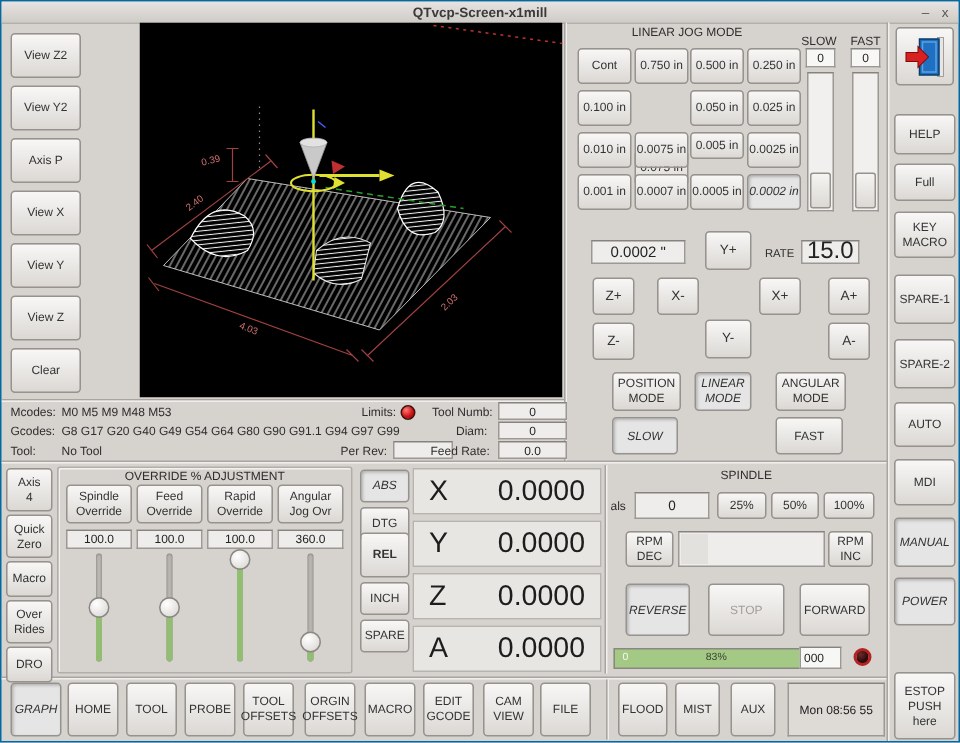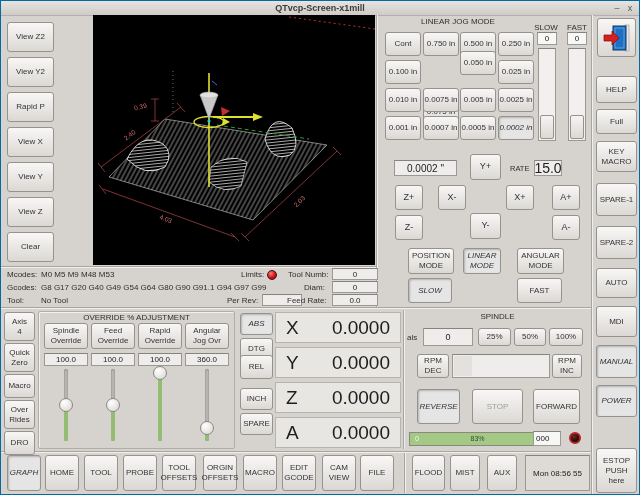--- a/index.html
+++ b/index.html
@@ -96,21 +96,21 @@
   <div class="fld white" style="left:536px;top:31px;width:20px;height:13px;">0</div>
   <div class="fld white" style="left:566px;top:31px;width:20px;height:13px;">0</div>
   <div class="jogtrack" style="left:537px;top:47px;width:18px;height:93px;"></div>
   <div class="joghandle" style="left:539px;top:114px;width:14px;height:24px;"></div>
   <div class="jogtrack" style="left:567px;top:47px;width:18px;height:93px;"></div>
   <div class="joghandle" style="left:569px;top:114px;width:14px;height:24px;"></div>
 
   <div class="fld" style="left:393px;top:159px;width:63px;height:16px;font-size:10px;">0.0002 "</div>
   <div class="btn" style="left:469px;top:153px;width:31px;height:26px;font-size:9px;">Y+</div>
   <div class="lbl" style="left:509px;top:163px;font-size:7.5px;">RATE</div>
-  <div class="fld" style="left:533px;top:159px;width:28px;height:16px;font-size:14px;">15.0</div>
+  <div class="fld" style="left:533px;top:159px;width:39px;height:16px;font-size:16px;">15.0</div>
   <div class="btn" style="left:394px;top:184px;width:28px;height:25px;font-size:9px;">Z+</div>
   <div class="btn" style="left:437px;top:184px;width:28px;height:25px;font-size:9px;">X-</div>
   <div class="btn" style="left:505px;top:184px;width:28px;height:25px;font-size:9px;">X+</div>
   <div class="btn" style="left:551px;top:184px;width:28px;height:25px;font-size:9px;">A+</div>
   <div class="btn" style="left:394px;top:214px;width:28px;height:25px;font-size:9px;">Z-</div>
   <div class="btn" style="left:469px;top:212px;width:31px;height:26px;font-size:9px;">Y-</div>
   <div class="btn" style="left:551px;top:214px;width:28px;height:25px;font-size:9px;">A-</div>
 
   <div class="lbl" style="left:6px;top:269px;">Mcodes:</div>
   <div class="lbl" style="left:40px;top:269px;">M0 M5 M9 M48 M53</div>
@@ -162,36 +162,36 @@
       <circle cx="14.5" cy="15" r="1.1" fill="#0a2a4a"></circle>
       <polygon points="2,12 10,12 10,8 17,15 10,22 10,18 2,18" fill="#d92020" stroke="#7a0c0c" stroke-width="0.7"></polygon>
     </svg>
   </div>
   <div class="btn" style="left:595px;top:447px;width:41px;height:45px;">ESTOP
 PUSH
 here</div>
 
 <div class="btn" style="left: 6px; top: 21px; width: 47px; height: 30px;">View Z2</div>
     <div class="btn" style="left: 6px; top: 56px; width: 47px; height: 30px;">View Y2</div>
-    <div class="btn" style="left: 6px; top: 91px; width: 47px; height: 30px;">Rapid P</div>
+    <div class="btn" style="left: 6px; top: 91px; width: 47px; height: 30px;">Axis P</div>
     <div class="btn" style="left: 6px; top: 126px; width: 47px; height: 30px;">View X</div>
     <div class="btn" style="left: 6px; top: 161px; width: 47px; height: 30px;">View Y</div>
     <div class="btn" style="left: 6px; top: 196px; width: 47px; height: 30px;">View Z</div>
     <div class="btn" style="left: 6px; top: 231px; width: 47px; height: 30px;">Clear</div>
     <div class="btn" style="left: 384px; top: 31px; width: 36px; height: 24px;">Cont</div>
     <div class="btn" style="left: 422px; top: 31px; width: 36px; height: 24px;">0.750 in</div>
     <div class="btn" style="left: 459px; top: 31px; width: 36px; height: 24px;">0.500 in</div>
     <div class="btn" style="left: 497px; top: 31px; width: 36px; height: 24px;">0.250 in</div>
     <div class="btn" style="left: 384px; top: 59px; width: 36px; height: 24px;">0.100 in</div>
     <div class="btn" style="left: 422px; top: 59px; width: 36px; height: 24px; margin-top: 40px;">0.075 in</div>
-    <div class="btn" style="left: 459px; top: 50px; width: 36px; height: 24px;">0.050 in</div>
+    <div class="btn" style="left: 459px; top: 59px; width: 36px; height: 24px;">0.050 in</div>
     <div class="btn" style="left: 497px; top: 59px; width: 36px; height: 24px;">0.025 in</div>
     <div class="btn" style="left: 384px; top: 87px; width: 36px; height: 24px;">0.010 in</div>
     <div class="btn" style="left: 422px; top: 87px; width: 36px; height: 24px;">0.0075 in</div>
-    <div class="btn" style="left: 459px; top: 87px; width: 36px; height: 24px;">0.005 in</div>
+    <div class="btn" style="left: 459px; top: 87px; width: 36px; height: 18px;">0.005 in</div>
     <div class="btn" style="left: 497px; top: 87px; width: 36px; height: 24px;">0.0025 in</div>
     <div class="btn" style="left: 384px; top: 115px; width: 36px; height: 24px;">0.001 in</div>
     <div class="btn" style="left: 422px; top: 115px; width: 36px; height: 24px;">0.0007 in</div>
     <div class="btn" style="left: 459px; top: 115px; width: 36px; height: 24px;">0.0005 in</div>
     <div class="btn sel" style="left: 497px; top: 115px; width: 36px; height: 24px;">0.0002 in</div>
     <div class="btn" style="left: 407px; top: 247px; width: 46px; height: 26px;">POSITION
 MODE</div>
     <div class="btn sel" style="left: 462px; top: 247px; width: 38px; height: 26px;">LINEAR
 MODE</div>
     <div class="btn" style="left: 516px; top: 247px; width: 47px; height: 26px;">ANGULAR
@@ -225,21 +225,21 @@
     <div class="sl-fill" style="left: 157px; top: 371.6px; width: 4px; height: 68.4px;"></div>
     <div class="sl-handle" style="left: 152px; top: 364.6px; width: 14px; height: 14px;"></div>
     <div class="btn" style="left: 184px; top: 322px; width: 44px; height: 26px;">Angular
 Jog Ovr</div>
     <div class="fld" style="left: 184px; top: 352px; width: 44px; height: 13px;">360.0</div>
     <div class="sl-track" style="left: 204px; top: 368px; width: 4px; height: 72px;"></div>
     <div class="sl-fill" style="left: 204px; top: 427.04px; width: 4px; height: 12.96px;"></div>
     <div class="sl-handle" style="left: 199px; top: 420.04px; width: 14px; height: 14px;"></div>
     <div class="btn sel" style="left: 239px; top: 312px; width: 33px; height: 22px;">ABS</div>
     <div class="btn" style="left: 239px; top: 337px; width: 33px; height: 22px;">DTG</div>
-    <div class="btn" style="left: 239px; top: 354px; width: 33px; height: 24px;">REL</div>
+    <div class="btn" style="left: 239px; top: 354px; width: 33px; height: 30px; font-weight: bold;">REL</div>
     <div class="btn" style="left: 239px; top: 387px; width: 33px; height: 22px;">INCH</div>
     <div class="btn" style="left: 239px; top: 412px; width: 33px; height: 22px;">SPARE</div>
     <div class="dro" style="left: 274px; top: 311px; width: 126px; height: 31px;">
       <span class="ax">X</span>
       <span class="val">0.0000</span>
     </div>
     <div class="dro" style="left: 274px; top: 346px; width: 126px; height: 31px;">
       <span class="ax">Y</span>
       <span class="val">0.0000</span>
     </div>

